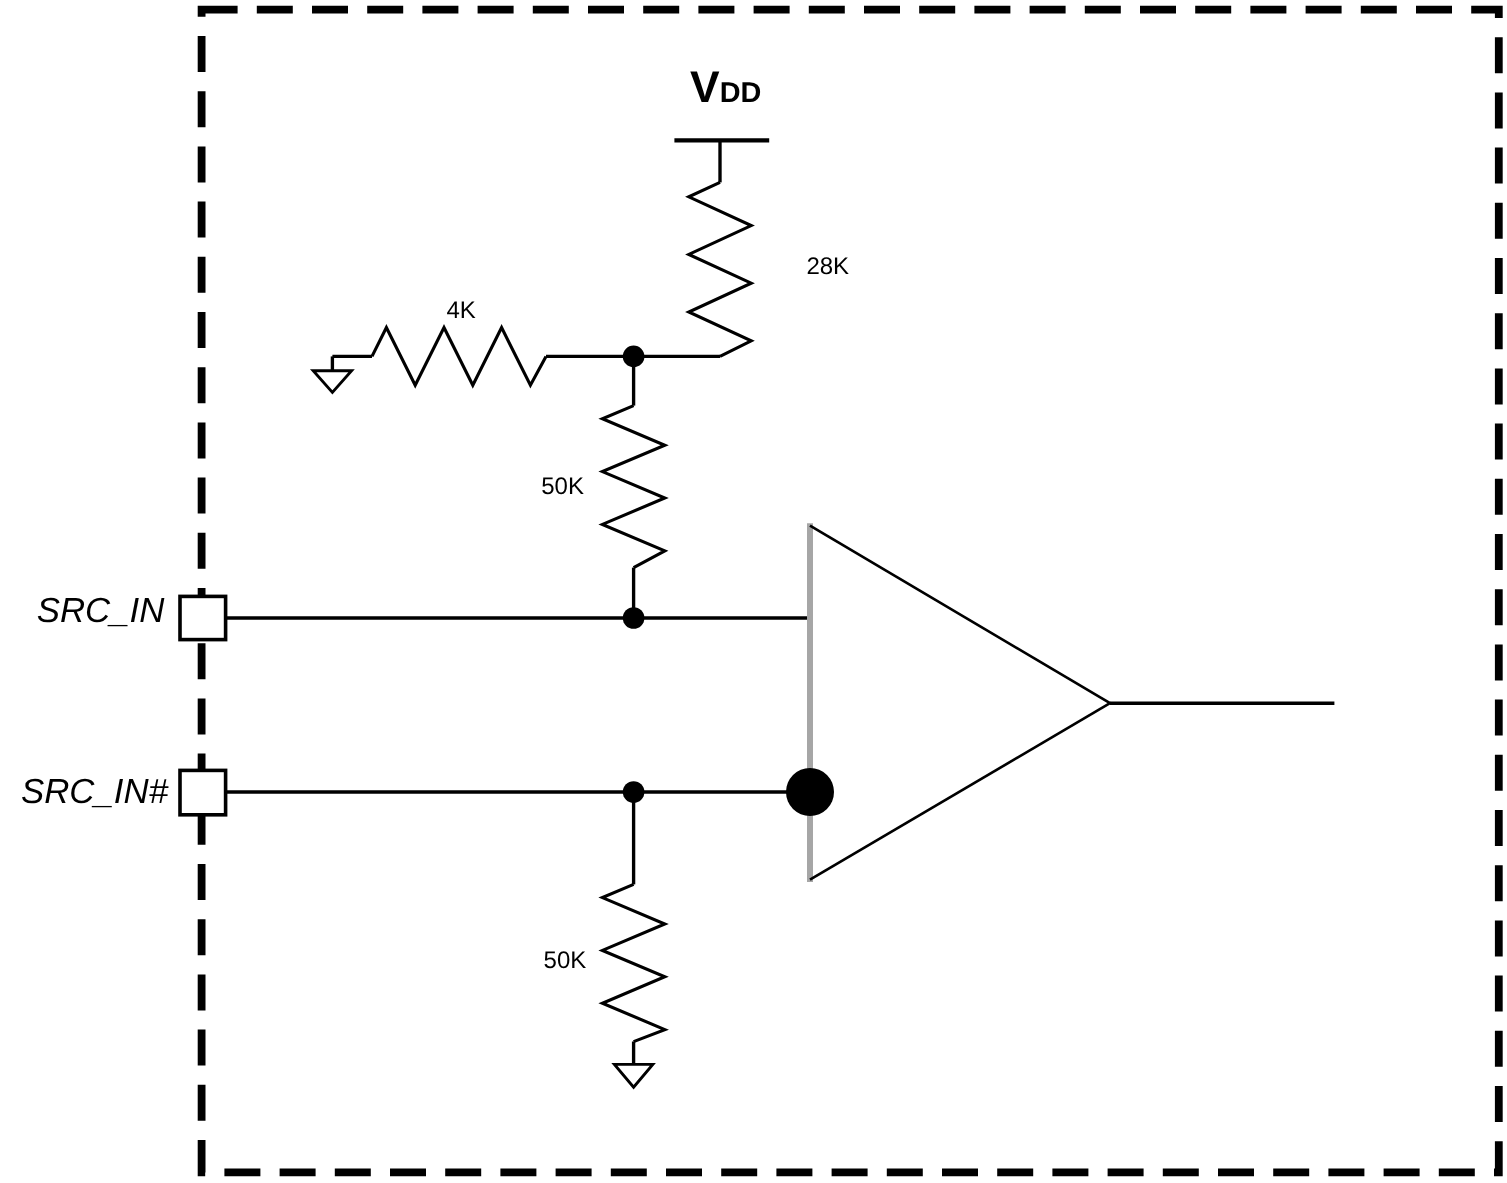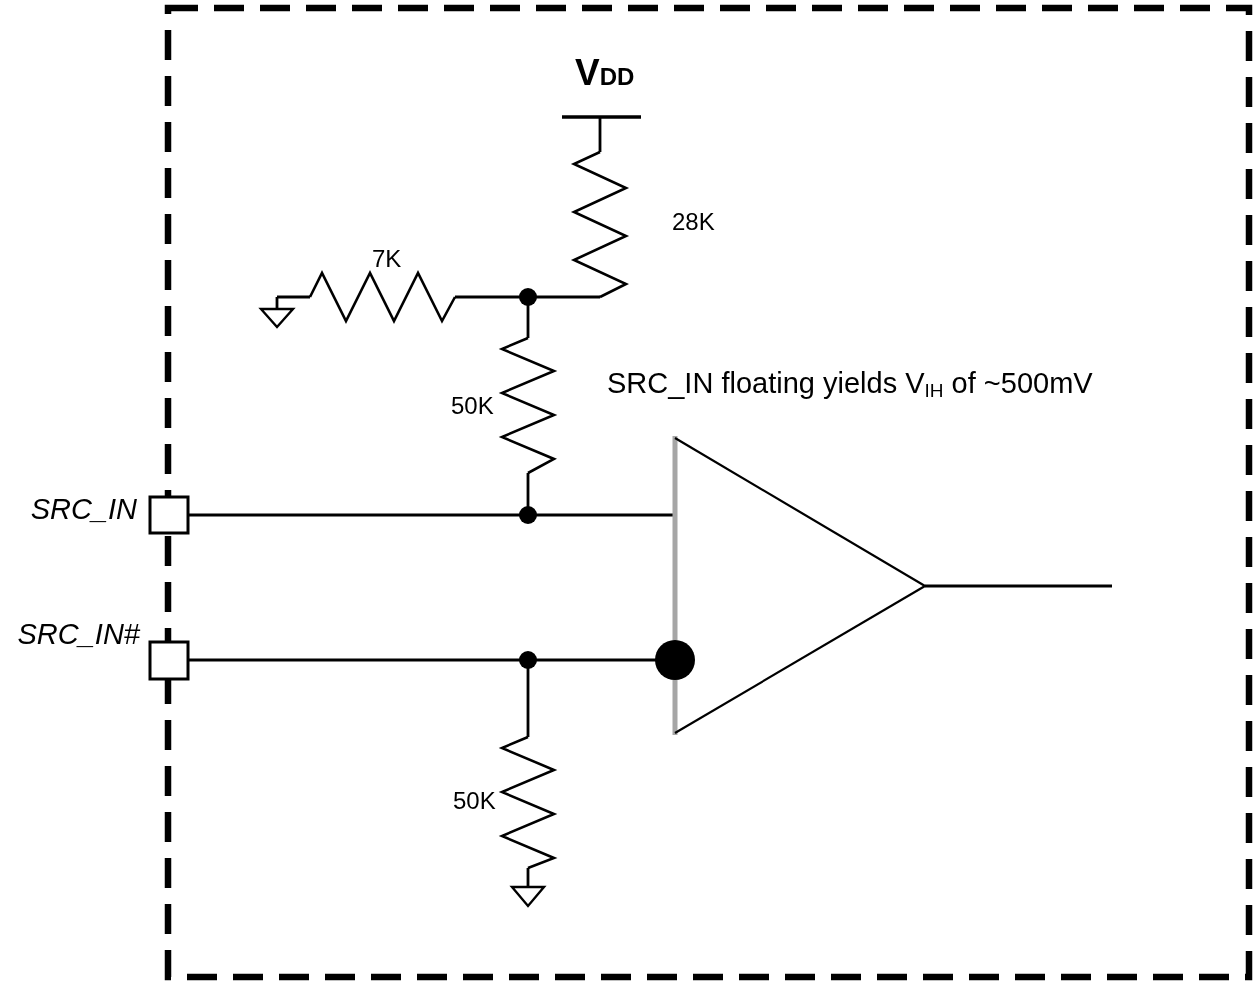--- a/index.html
+++ b/index.html
@@ -13,21 +13,21 @@
   }
   #circuit-svg { position: absolute; left: 0; top: 0; }
   .lbl {
     position: absolute;
     color: #000000;
     white-space: nowrap;
     line-height: 34px;
     font-size: 29px;
     letter-spacing: 0px;
   }
-  .res-lbl { font-size: 24px; line-height: 34px; }
+  .res-lbl { font-size: 20px; line-height: 34px; }
   .vdd-lbl { font-weight: 700; line-height: 40px; }
   .vdd-main { font-size: 37px; }
   .vdd-sub  { font-size: 24px; }
   .sub {
     font-size: 19px;
     vertical-align: -4px;
   }
   .pin-lbl { text-align: right; font-style: italic; }
 </style>
 </head>
@@ -77,26 +77,25 @@
     <circle cx="675" cy="660" r="20" fill="#000000"></circle>
 
     <rect x="150" y="497" width="38" height="36" fill="#ffffff" stroke="#000000" stroke-width="3"></rect>
     <rect x="150" y="642" width="38" height="37" fill="#ffffff" stroke="#000000" stroke-width="3"></rect>
   </svg>
 
   <div class="lbl vdd-lbl" style="left:575px; top:53px;"><span class="vdd-main">V</span><span class="vdd-sub">DD</span></div>
 
   <div class="lbl res-lbl" style="left:672px; top:205px;">28K</div>
 
-  <div class="lbl res-lbl" style="left:372px; top:242px;">7K</div>
+  <div class="lbl res-lbl" style="left:372px; top:242px;">4K</div>
 
   <div class="lbl res-lbl" style="left:451px; top:389px;">50K</div>
 
   <div class="lbl res-lbl" style="left:453px; top:784px;">50K</div>
 
   <div class="lbl pin-lbl" style="left:15px; top:492px; width:122px;">SRC_IN</div>
 
-  <div class="lbl pin-lbl" style="left:10px; top:617px; width:130px;">SRC_IN#</div>
+  <div class="lbl pin-lbl" style="left:10px; top:643px; width:130px;">SRC_IN#</div>
 
-  <div class="lbl" style="left:607px; top:366px;"><span>SRC_IN floating yields V</span><span class="sub">IH</span><span> of ~500mV</span></div>
 
 
 </div>
 
 </body></html>

